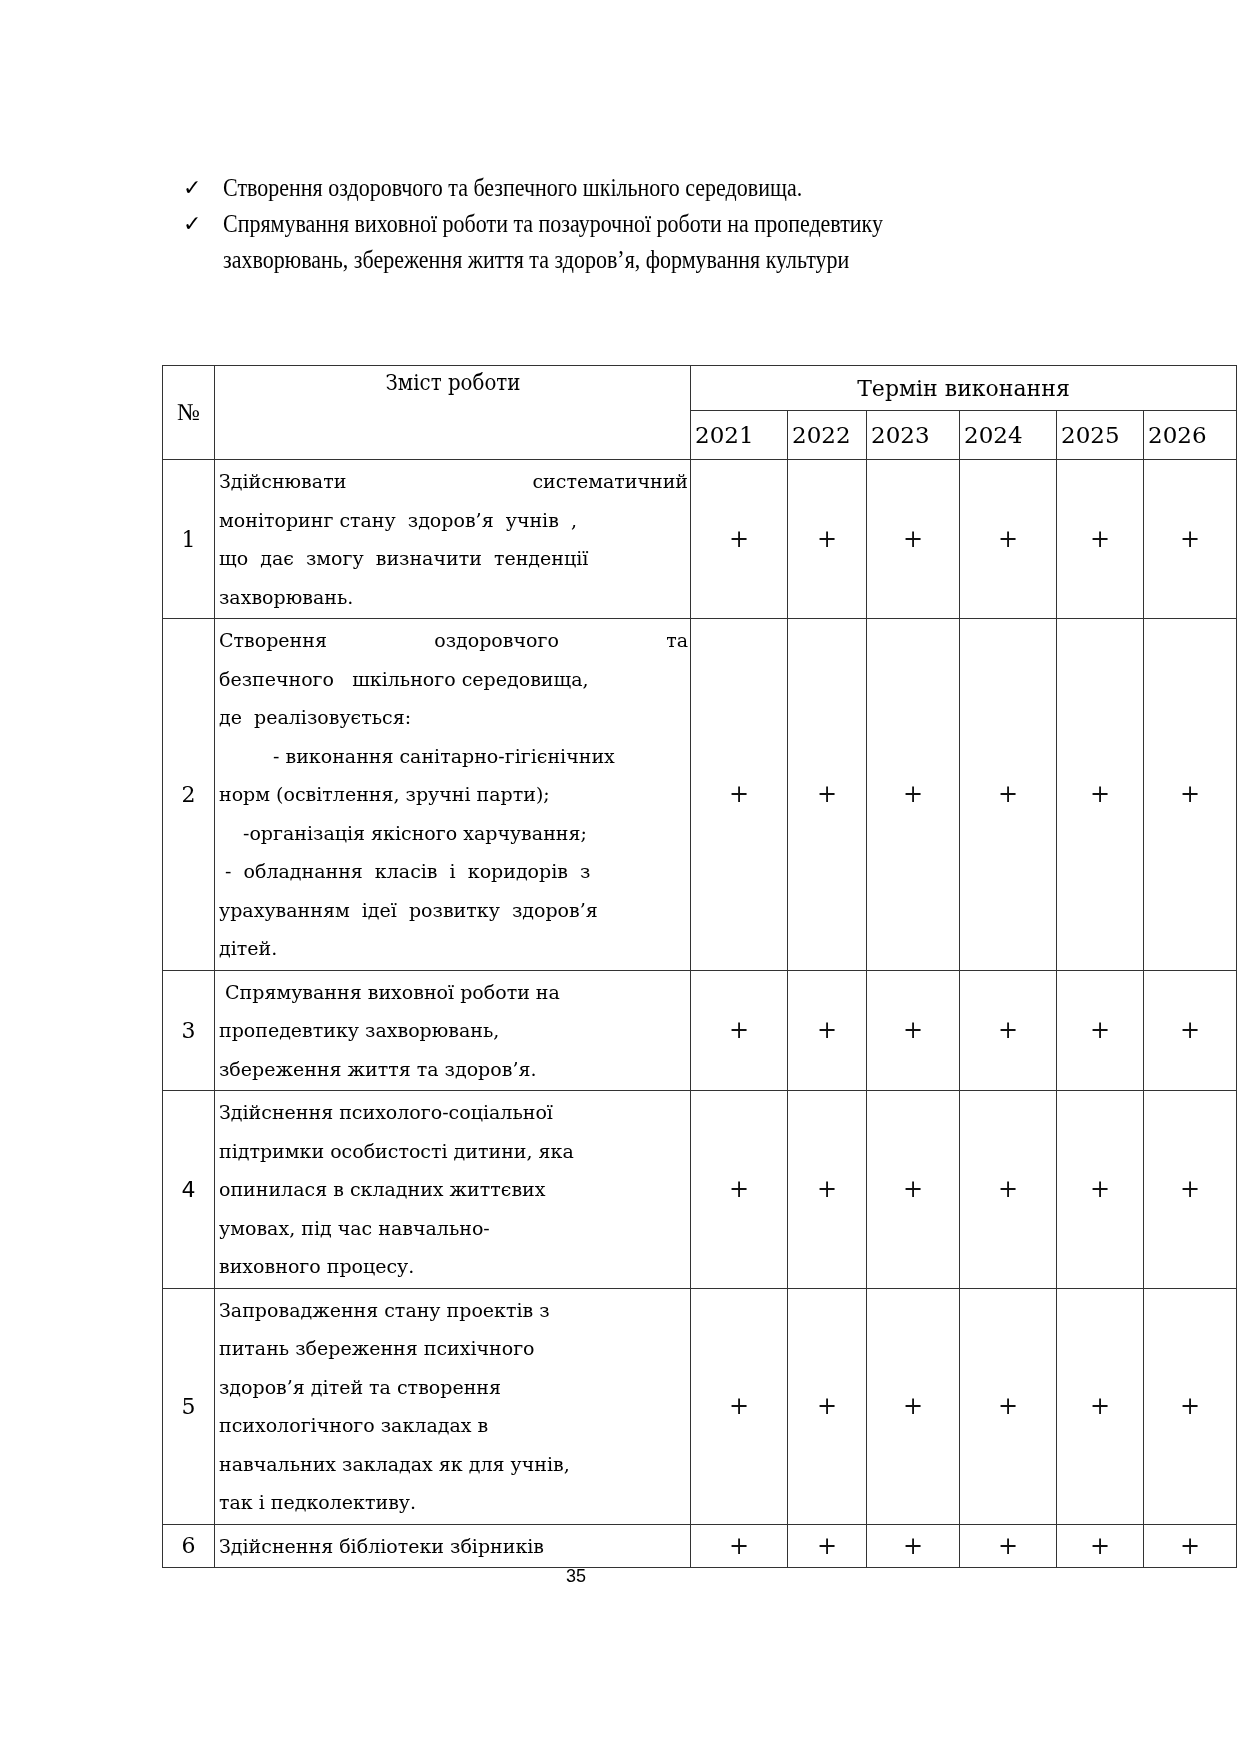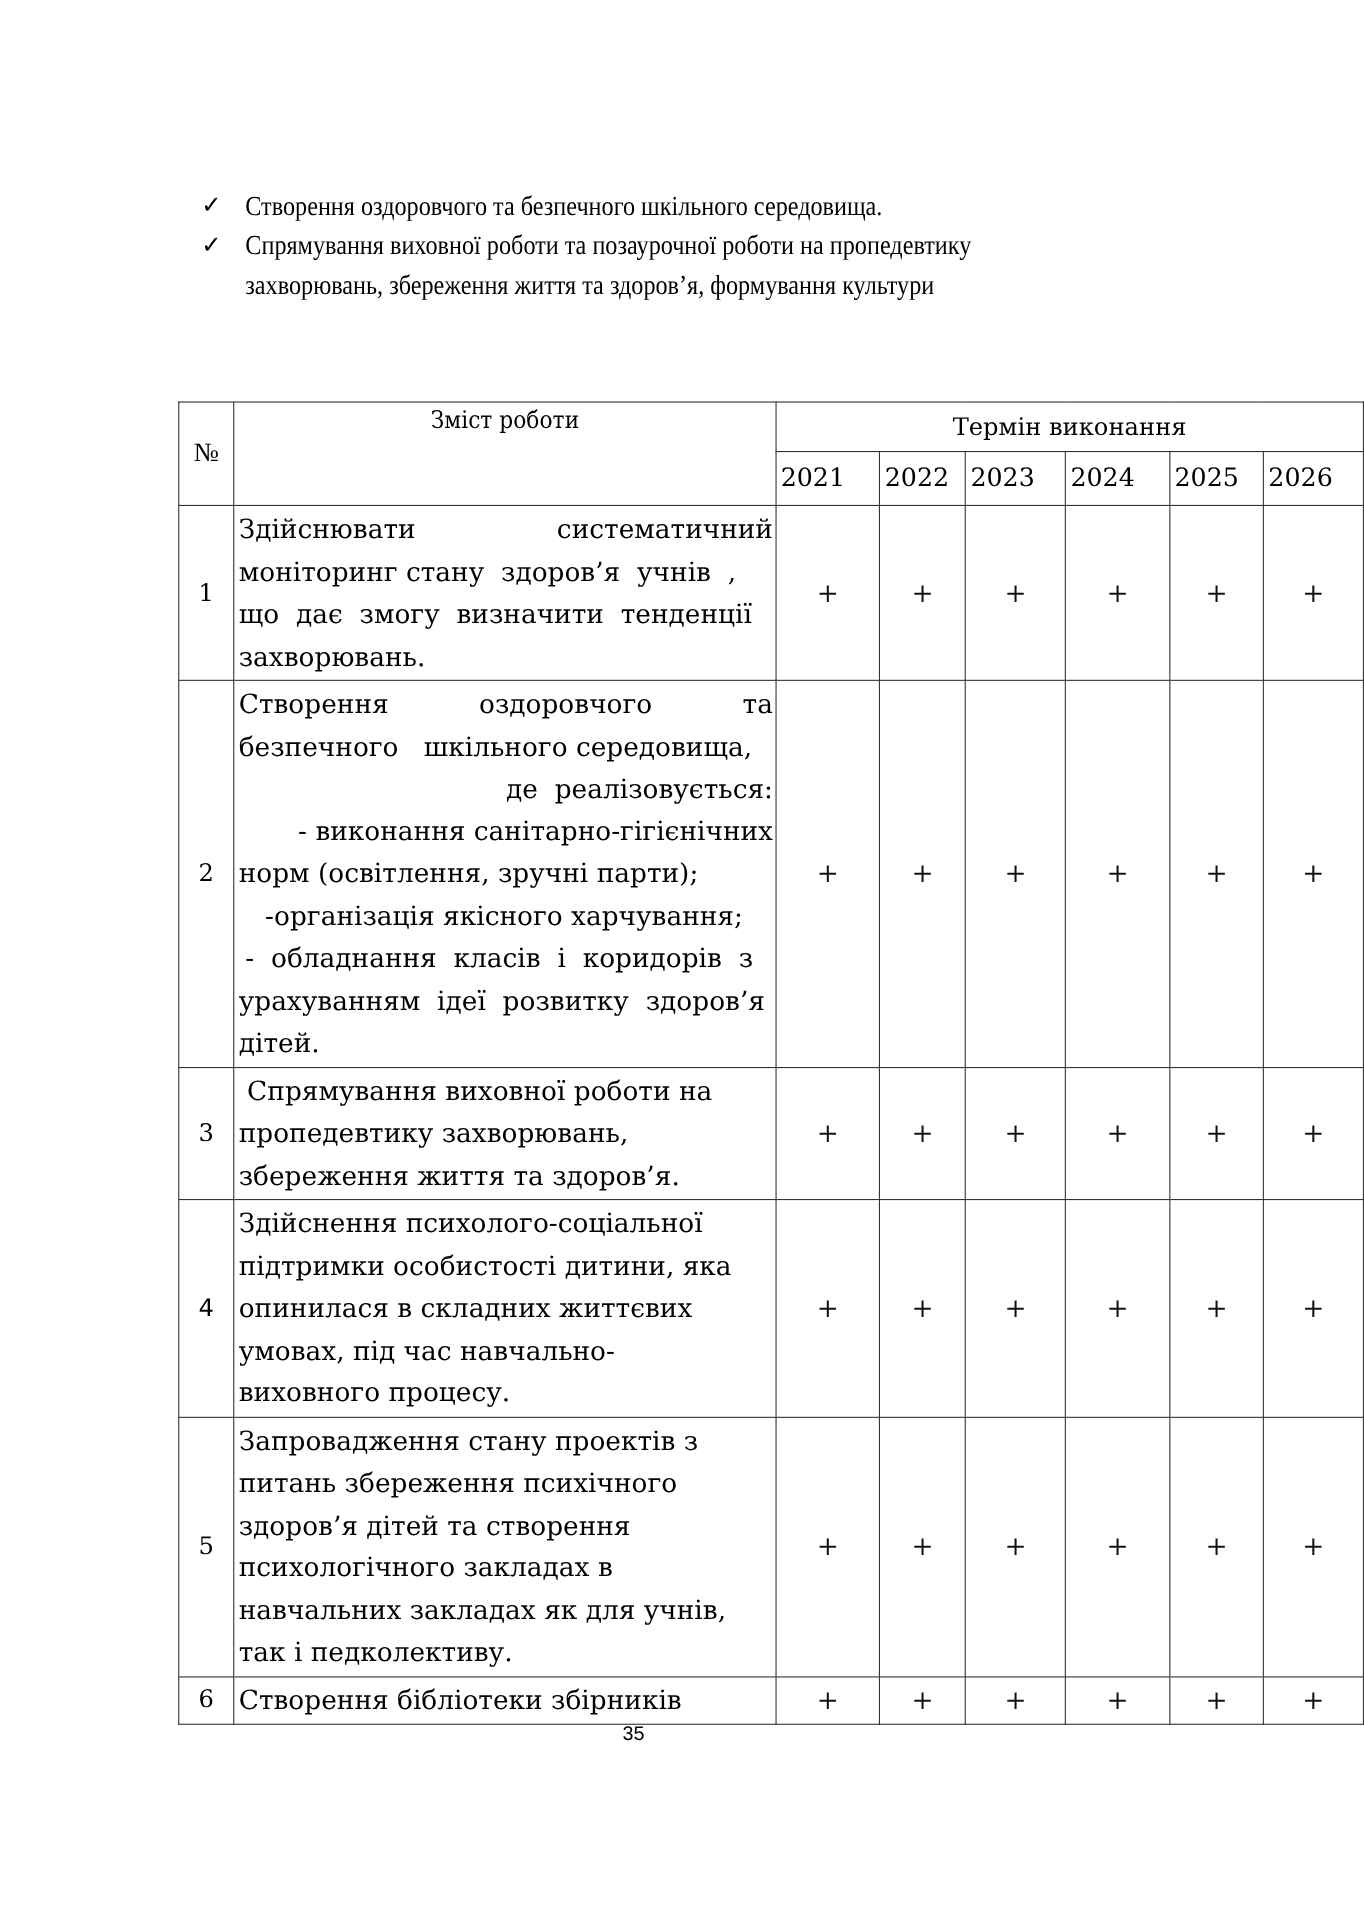--- a/index.html
+++ b/index.html
@@ -21,21 +21,21 @@
     .c-content { width: 469px; }
     .c-year { text-align: center; }
     .yw0 { width: 92px; } .yw1 { width: 74px; } .yw2 { width: 88px; } .yw3 { width: 92px; } .yw4 { width: 82px; } .yw5 { width: 88px; }
 
     .hdr-content { text-align: center; vertical-align: top !important; height: 44px; font-size: 22px; }
     .hdr-content span { display: inline-block; padding-top: 4px; transform: scaleX(0.9); }
     .hdr-term { text-align: center; height: 44px; font-size: 22px; }
     .hdr-year { text-align: left !important; height: 48px; font-size: 23px; padding-left: 4px !important; }
     .hdr-num { font-family: "Liberation Serif", serif; font-size: 24px; }
 
-    .content-text { padding: 2px 2px 2px 4px !important; line-height: 38.5px; font-size: 24px; margin-left: 42px; }
+    .content-text { padding: 2px 2px 2px 4px !important; line-height: 38.5px; font-size: 19px; margin-left: 42px; }
     .content-text .ln { display: block; white-space: nowrap; }
     .content-text .just { display: flex; justify-content: space-between; }
     .content-text .ind1 { padding-left: 54px; }
     .content-text .ind2 { padding-left: 22px; }
     .content-text .ind3 { padding-left: 6px; }
 
     .plus { font-family: "DejaVu Serif", serif; font-size: 24px; font-weight: 200; color: #111; }
     .num-sans { font-family: "DejaVu Sans", sans-serif; }
 
     .page-number { position: absolute; top: 1566px; left: 0; width: 1152px; text-align: center;
@@ -97,21 +97,21 @@
         </tr>
         <tr style="height: 313px;">
           <td class="c-num">2</td>
           <td class="c-content content-text" style="vertical-align: top;">
             <span class="ln just">
               <span>Створення</span>
               <span>оздоровчого</span>
               <span>та</span>
             </span>
             <span class="ln" style="white-space: pre;">безпечного   шкільного середовища,</span>
-            <span class="ln" style="white-space: pre; text-align: right;">де  реалізовується:</span>
+            <span class="ln" style="white-space: pre;">де  реалізовується:</span>
             <span class="ln ind1" style="white-space: pre;">- виконання санітарно-гігієнічних</span>
             <span class="ln" style="white-space: pre;">норм (освітлення, зручні парти);</span>
             <span class="ln ind2" style="padding-left: 24px; white-space: pre;">-організація якісного харчування;</span>
             <span class="ln ind3" style="white-space: pre;">-  обладнання  класів  і  коридорів  з</span>
             <span class="ln" style="white-space: pre;">урахуванням  ідеї  розвитку  здоров’я</span>
             <span class="ln" style="white-space: pre;">дітей.</span>
           </td>
           <td class="c-year yw0"><span class="plus">+</span></td>
           <td class="c-year yw1"><span class="plus">+</span></td>
           <td class="c-year yw2"><span class="plus">+</span></td>
@@ -162,21 +162,21 @@
           <td class="c-year yw0"><span class="plus">+</span></td>
           <td class="c-year yw1"><span class="plus">+</span></td>
           <td class="c-year yw2"><span class="plus">+</span></td>
           <td class="c-year yw3"><span class="plus">+</span></td>
           <td class="c-year yw4"><span class="plus">+</span></td>
           <td class="c-year yw5"><span class="plus">+</span></td>
         </tr>
         <tr style="height: 43px;">
           <td class="c-num">6</td>
           <td class="c-content content-text" style="vertical-align: top;">
-            <span class="ln" style="white-space: pre;">Створення бібліотеки збірників</span>
+            <span class="ln" style="white-space: pre;">Здійснення бібліотеки збірників</span>
           </td>
           <td class="c-year yw0"><span class="plus">+</span></td>
           <td class="c-year yw1"><span class="plus">+</span></td>
           <td class="c-year yw2"><span class="plus">+</span></td>
           <td class="c-year yw3"><span class="plus">+</span></td>
           <td class="c-year yw4"><span class="plus">+</span></td>
           <td class="c-year yw5"><span class="plus">+</span></td>
         </tr>
       </tbody>
   </table>

